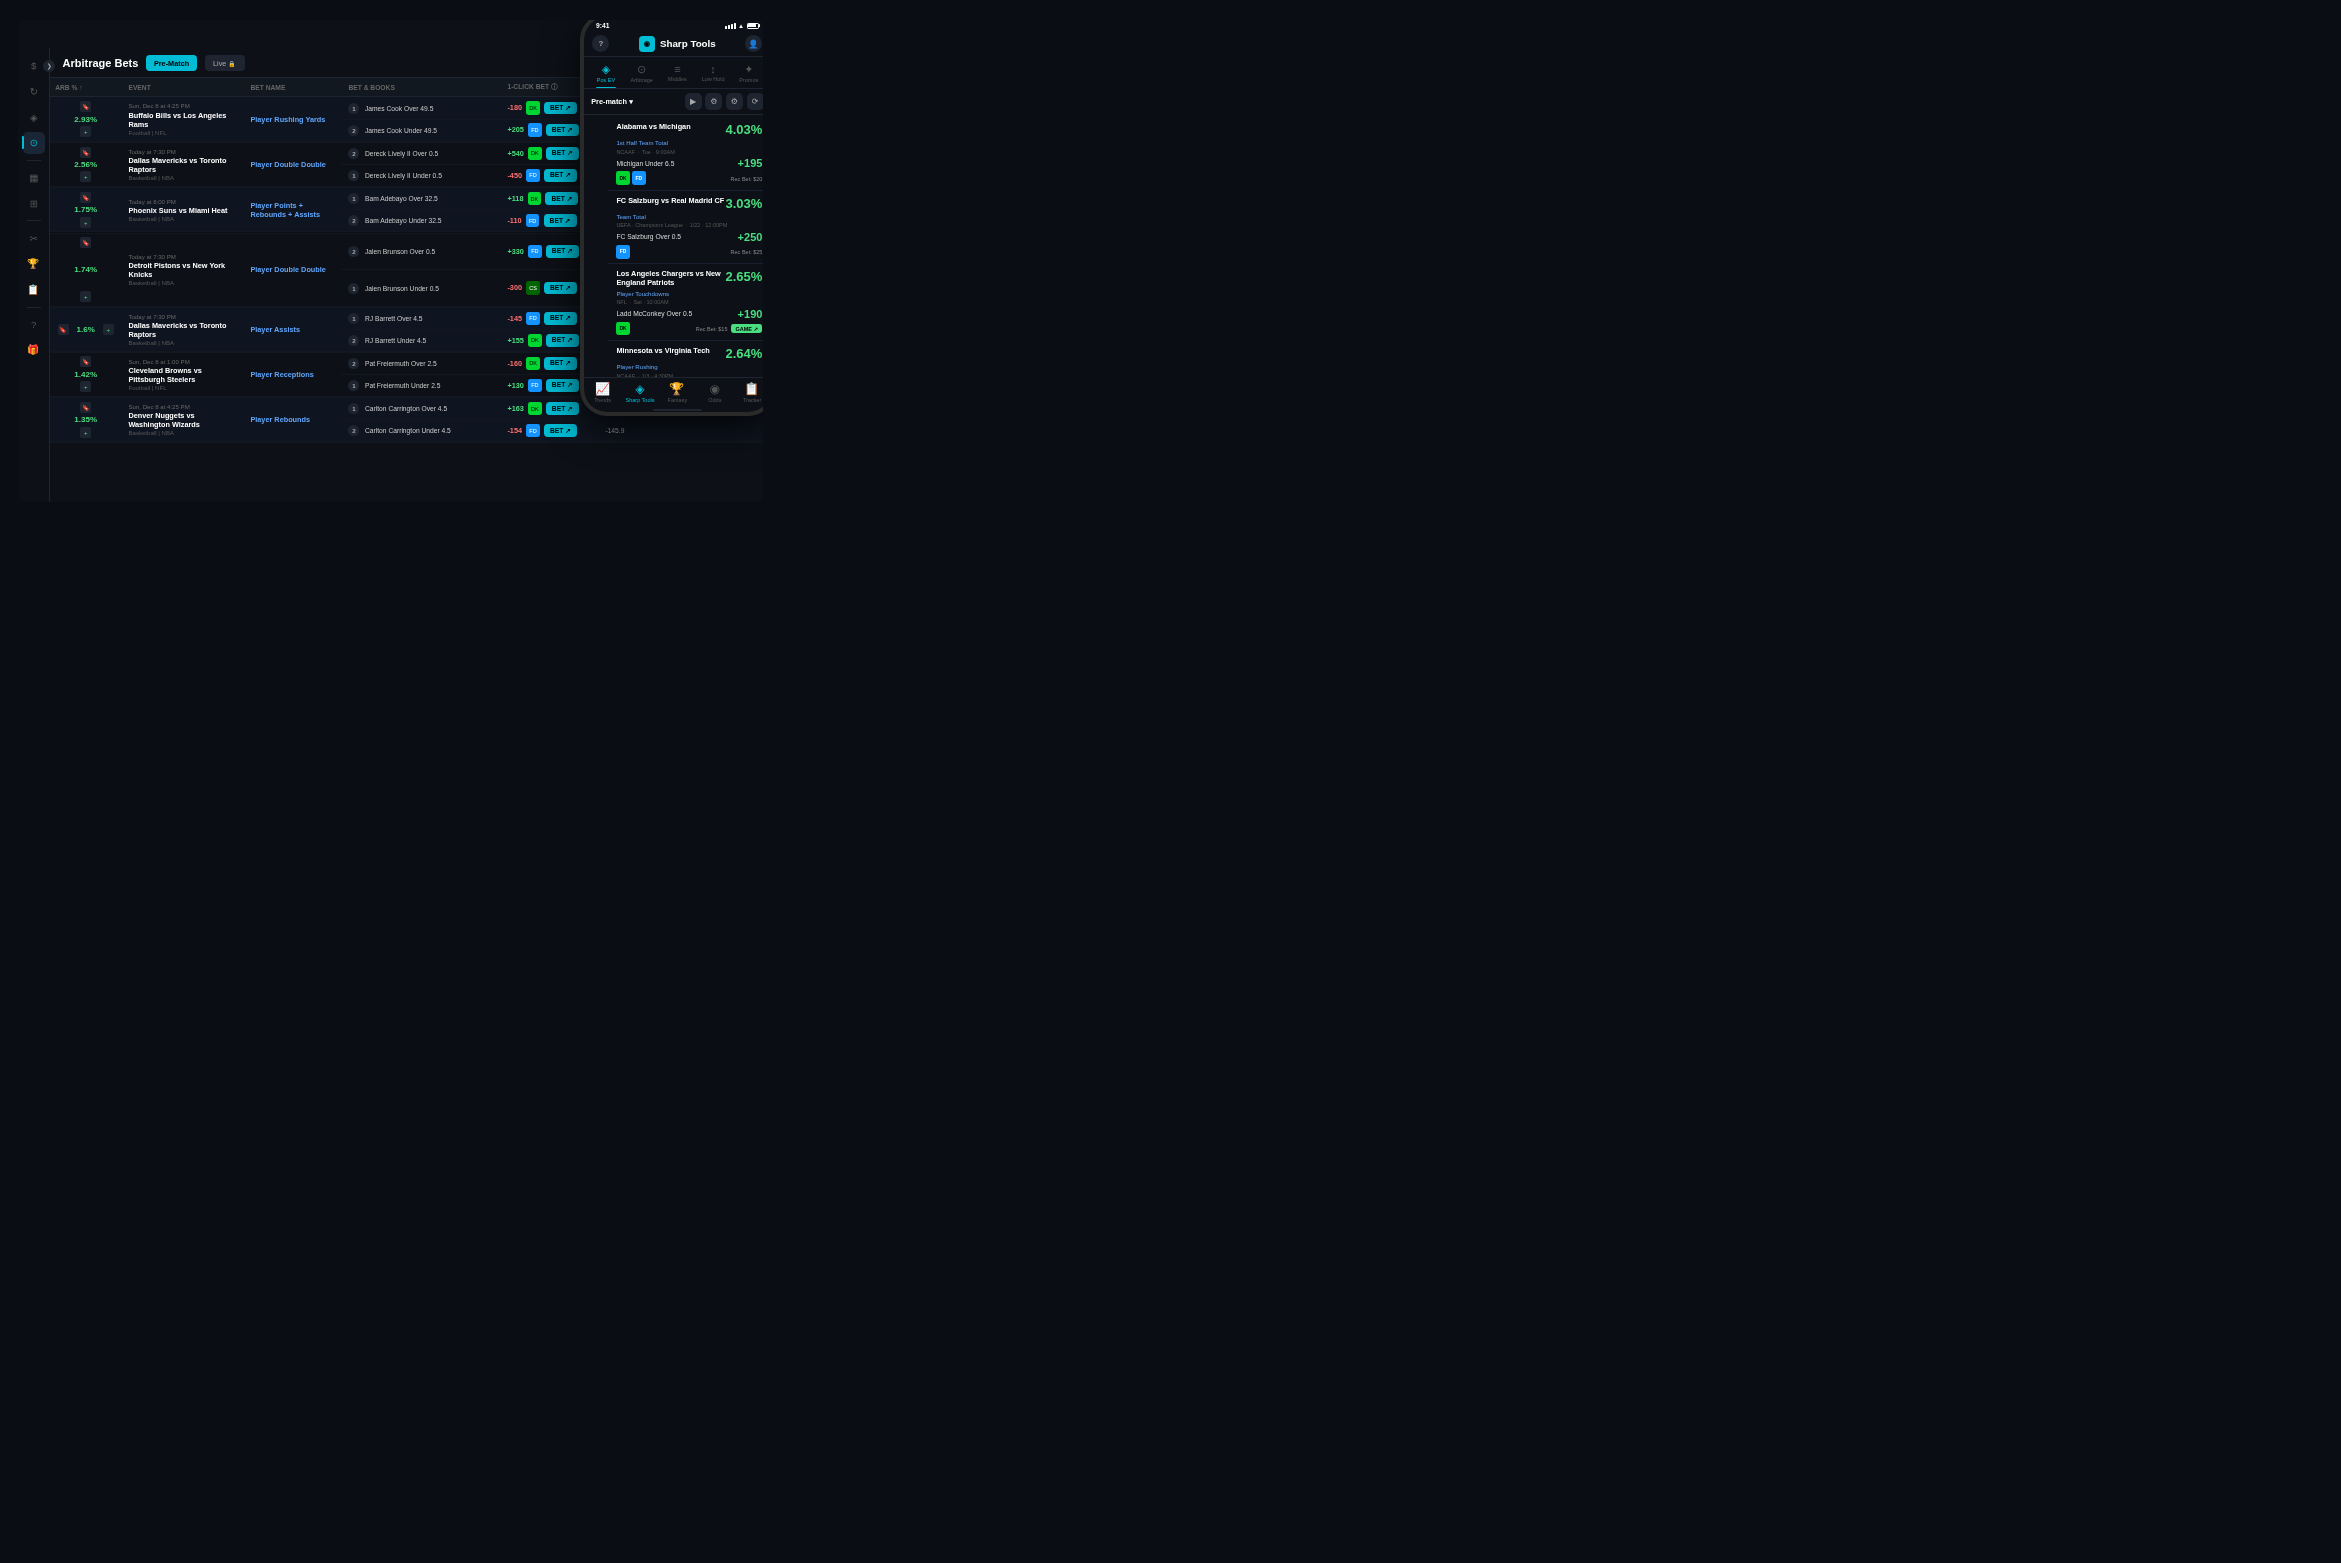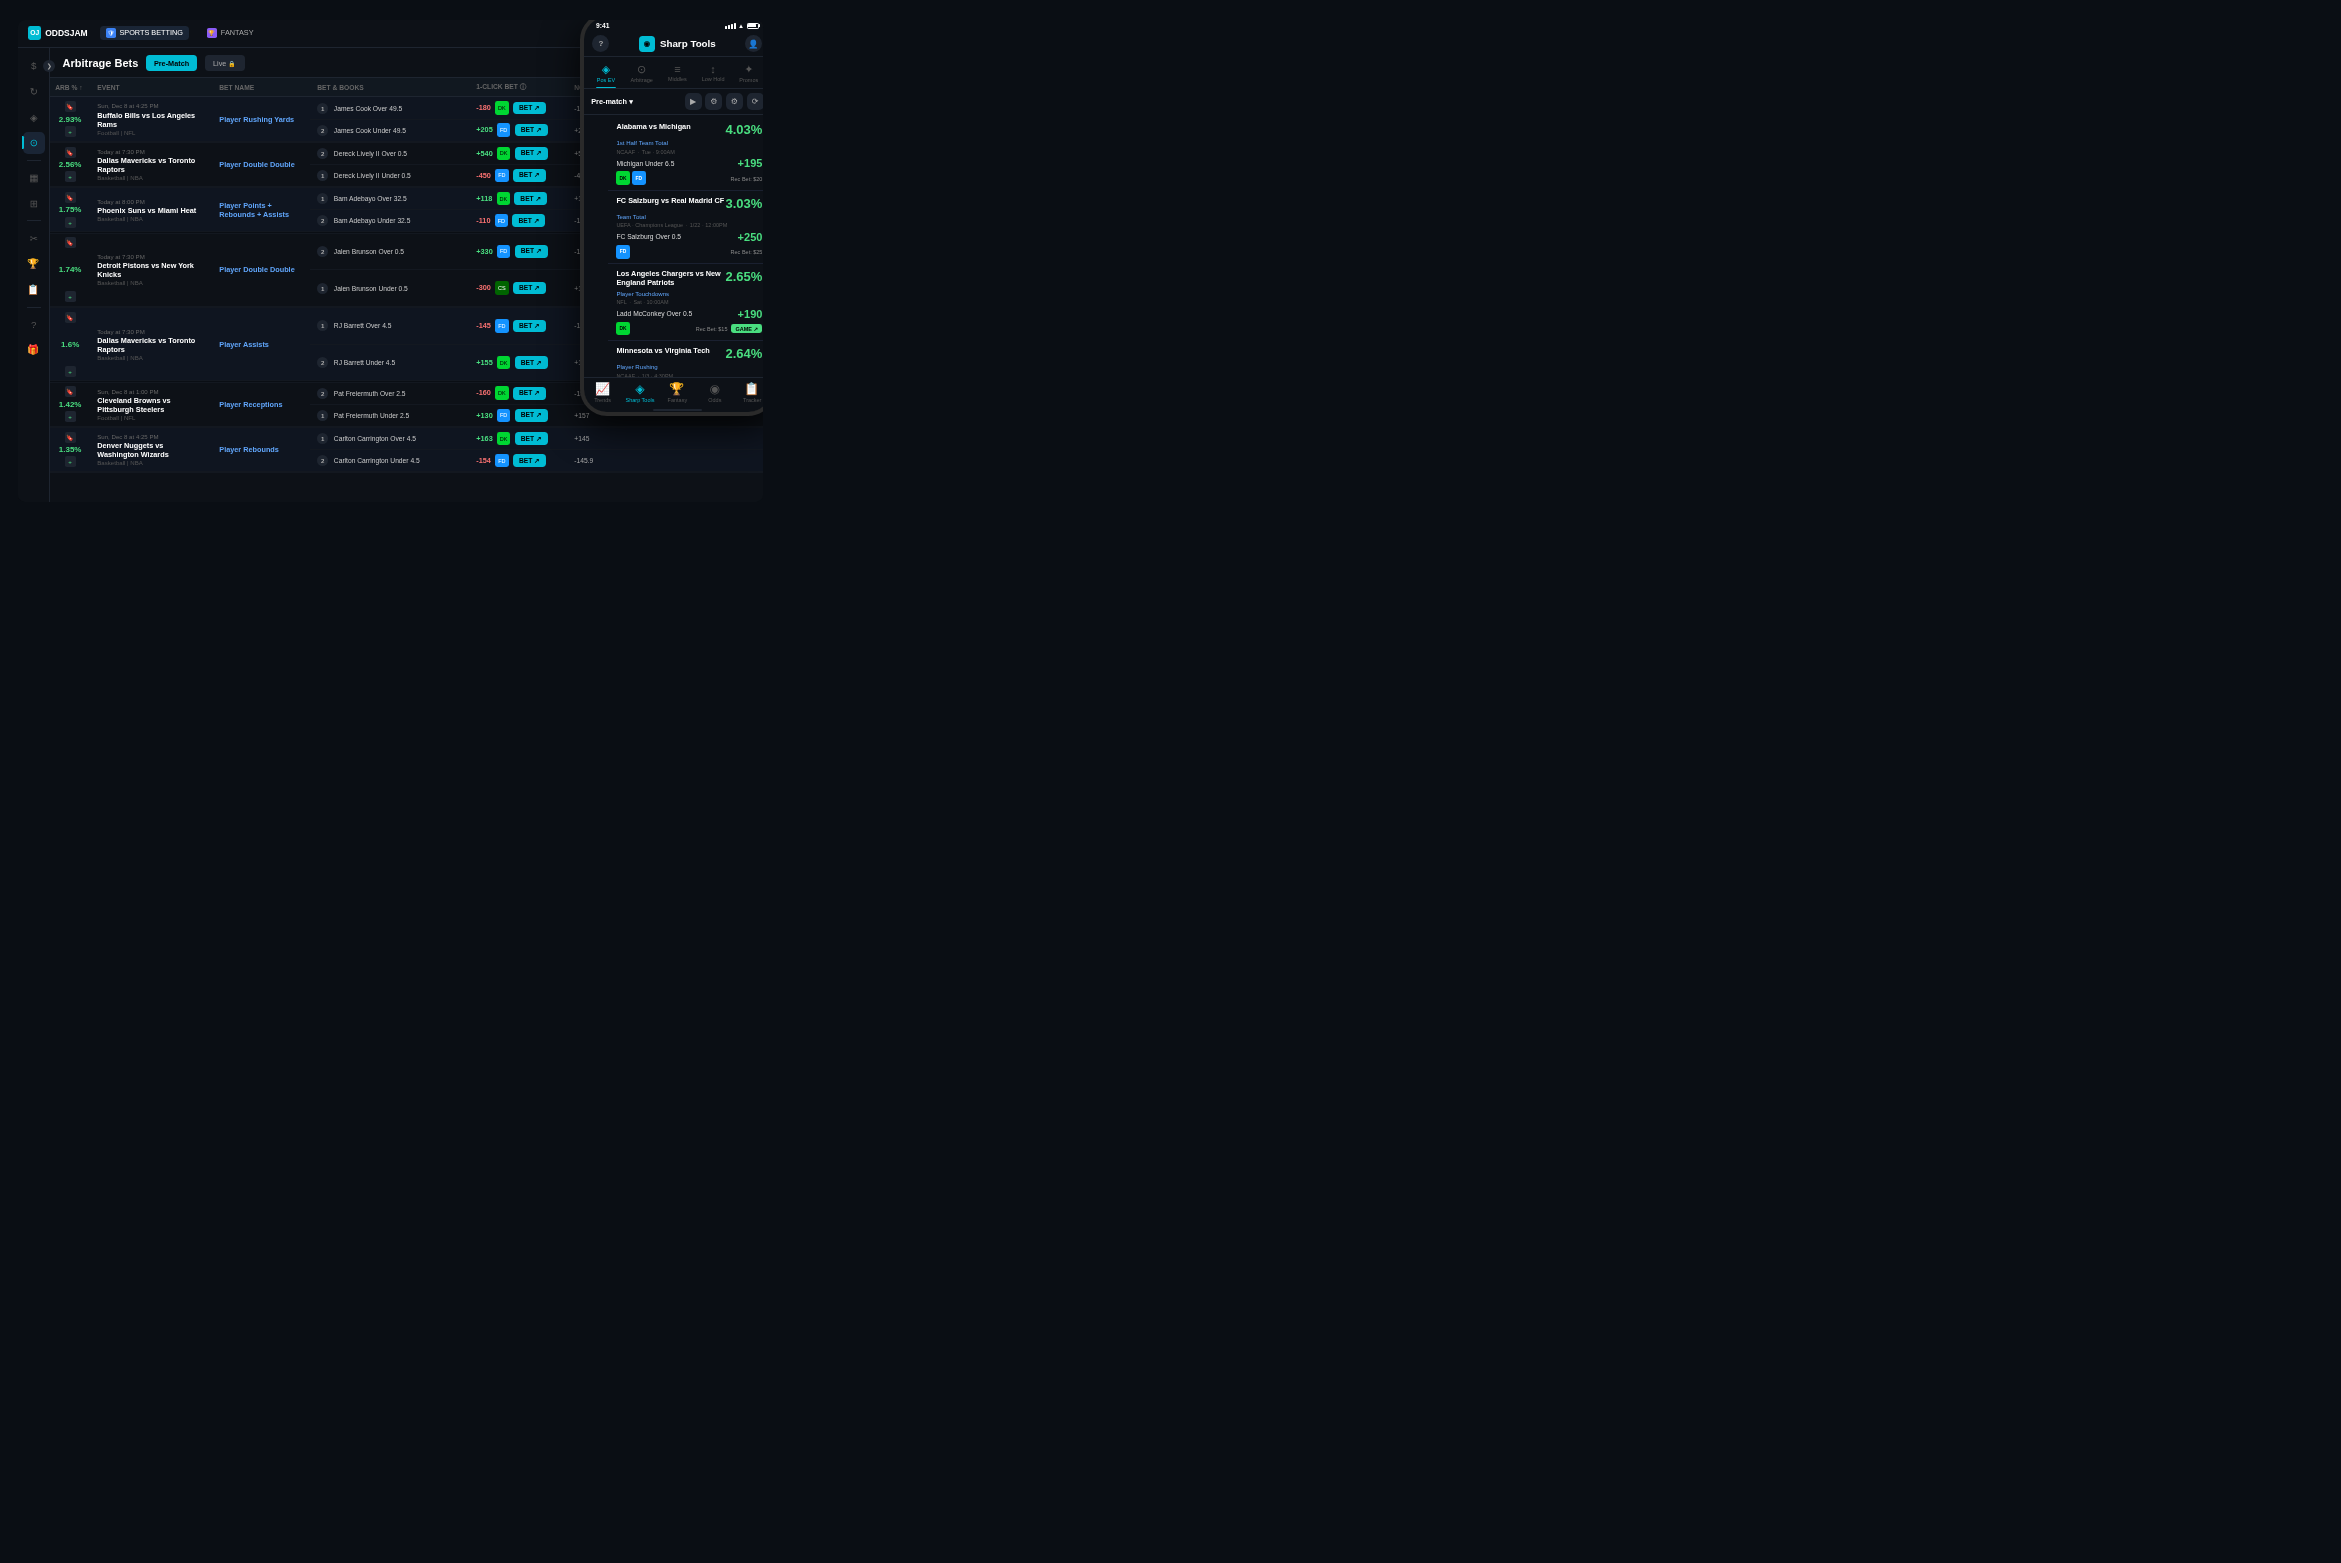--- a/index.html
+++ b/index.html
@@ -562,34 +562,20 @@
     ::-webkit-scrollbar-track { background: transparent; }
     ::-webkit-scrollbar-thumb { background: #2a3545; border-radius: 1.2px; }
 
     .bet-table th:first-child { padding-left: 4.9px; }
     .sep-row td { height: 1.2px; background: #0a0e14 !important; padding: 0; }
   </style>
 </head>
 <body>
 
 <div class="app-container">
-  <div class="top-nav">
-    <div class="logo">
-      <div class="logo-icon">OJ</div>
-      <span>ODDSJAM</span>
-    </div>
-    <div class="nav-tab sports active">
-      <div class="nav-tab-icon">🛡</div>
-      <span>SPORTS BETTING</span>
-    </div>
-    <div class="nav-tab fantasy">
-      <div class="nav-tab-icon">🏆</div>
-      <span>FANTASY</span>
-    </div>
-  </div>
 
   <div class="sidebar">
     <div class="sidebar-expand">❯</div>
     <div class="sidebar-item">$</div>
     <div class="sidebar-item">↻</div>
     <div class="sidebar-item">◈</div>
     <div class="sidebar-item highlight">⊙</div>
     <div class="sidebar-divider"></div>
     <div class="sidebar-item">▦</div>
     <div class="sidebar-item">⊞</div>
@@ -812,21 +798,21 @@
       </td>
       <td>
         <span class="no-vig-val odds-pos">+15</span>
       </td>
     </tr>
             <tr class="sep-row">
               <td colspan="6"></td>
             </tr>
             <tr class="bet-row-group">
       <td rowspan="2" style="text-align:center">
-        <div style="display:flex;flex-direction:column;align-items:center;gap:17px;">
+        <div style="display:flex;align-items:center;gap:8px;">
           <div class="row-icon-btn bookmark">🔖</div>
           <span class="arb-pct">1.6%</span>
           <div class="row-icon-btn add">+</div>
         </div>
       </td>
               <td rowspan="2">
         <div class="event-date">Today at 7:30 PM</div>
         <div class="event-name">Dallas Mavericks vs Toronto Raptors</div>
         <div class="event-league">Basketball | NBA</div>
       </td>

